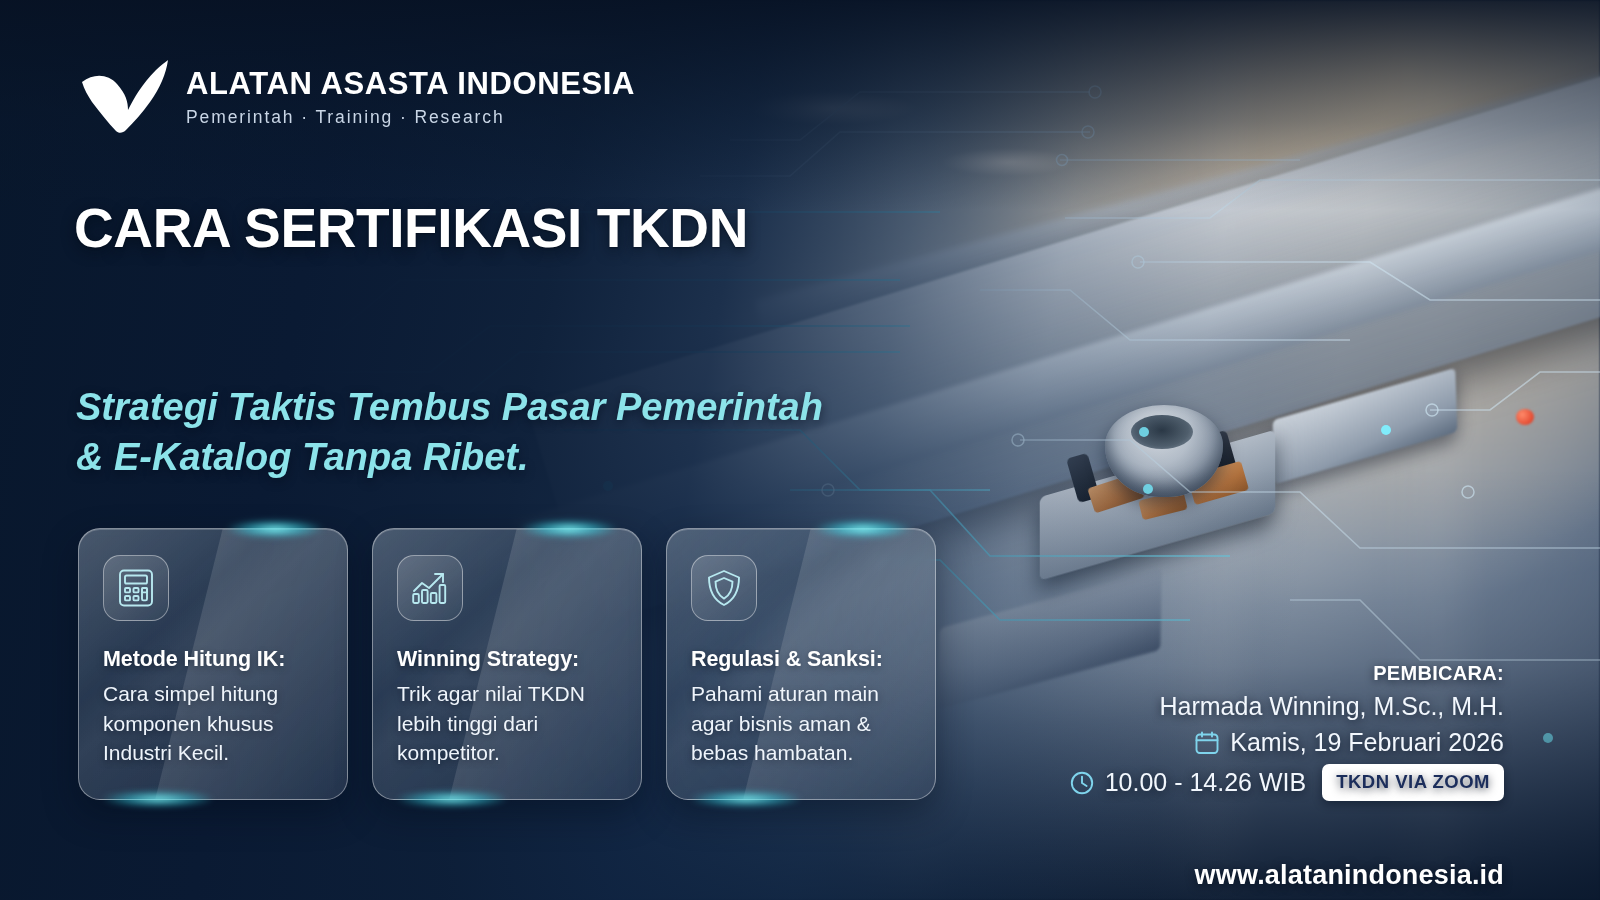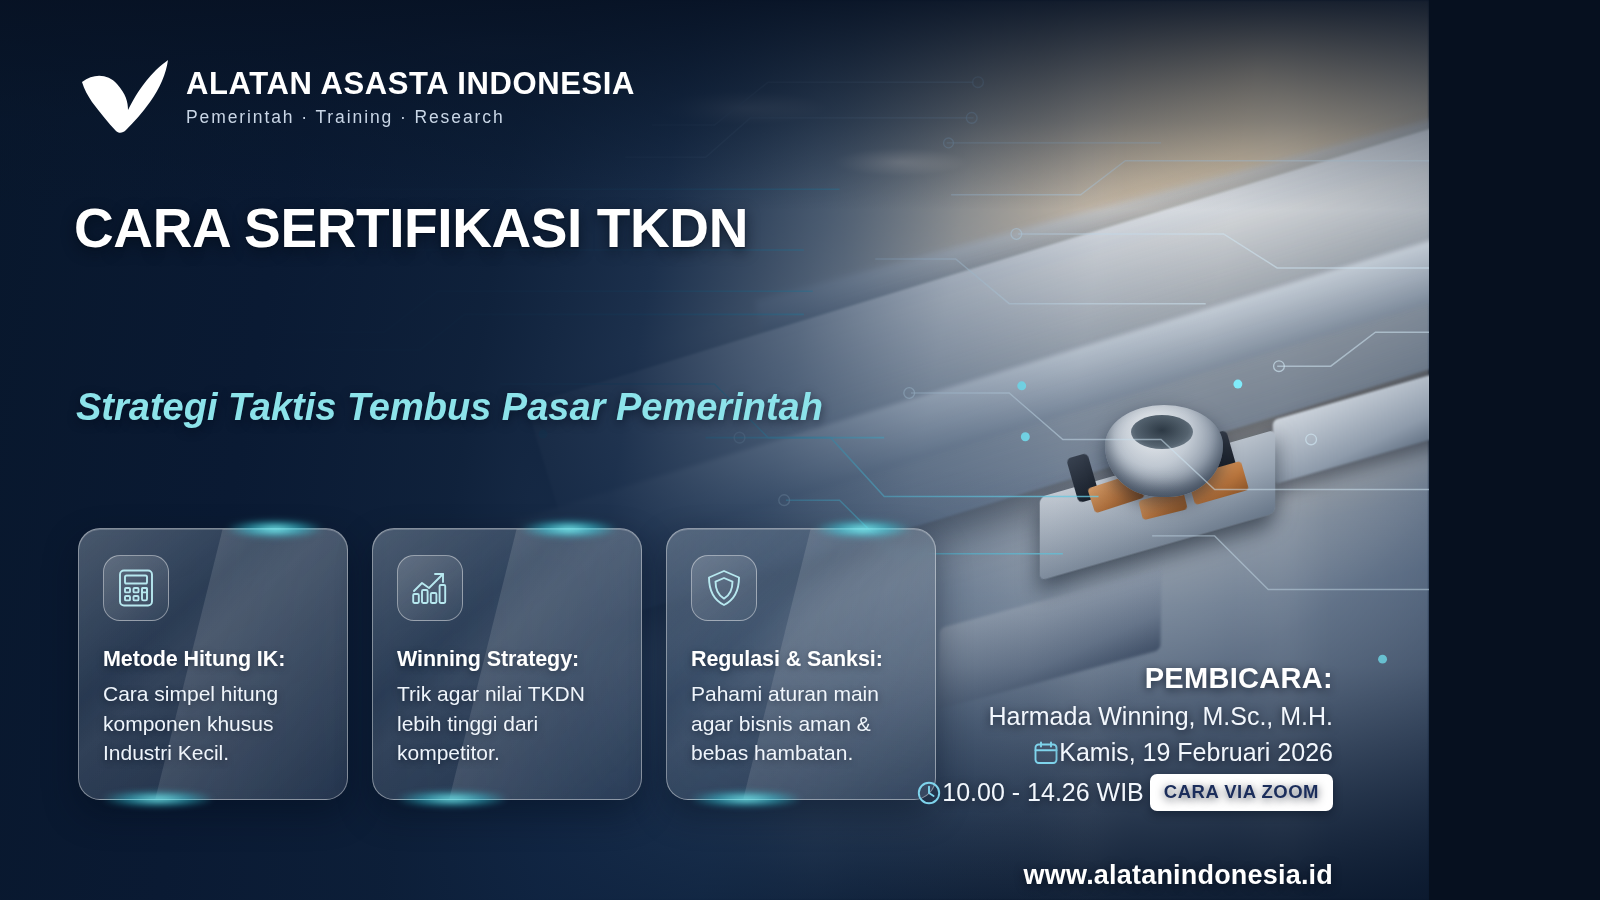--- a/index.html
+++ b/index.html
@@ -1,20 +1,20 @@
 <!DOCTYPE html>
 <html><head>
 <meta charset="utf-8">
 <style>
   * { margin:0; padding:0; box-sizing:border-box; }
   html,body { width:1600px; height:900px; overflow:hidden; background:#06101f; }
   body { font-family:"Liberation Sans", sans-serif; }
 
   .banner {
-    position:relative; width:1429px; height:900px; overflow:hidden;
+    position:relative; width:1600px; height:900px; overflow:hidden;
     background:#0a1a33;
   }
 
   
   .photo {
     position:absolute; inset:0;
     background:
       
       radial-gradient(circle at 88% 8%, rgba(255,228,186,.85) 0%, rgba(255,214,160,.35) 14%, rgba(255,200,150,0) 30%),
       radial-gradient(ellipse at 80% 20%, rgba(236,214,186,.55) 0%, rgba(190,170,150,0) 42%),
@@ -204,29 +204,29 @@
     text-shadow:0 2px 6px rgba(3,12,26,.5);
   }
   .card-body {
     margin-top:7px; color:#eef4fb; font-size:21px; font-weight:400; line-height:1.41;
     text-shadow:0 2px 6px rgba(3,12,26,.5);
   }
 
   
   .event { position:absolute; right:96px; top:662px; text-align:right; }
   .event-label {
-    color:#ffffff; font-size:29px; font-weight:700; letter-spacing:.3px;
+    color:#ffffff; font-size:20px; font-weight:700; letter-spacing:.3px;
     text-shadow:0 2px 8px rgba(3,12,26,.7);
   }
   .event-speaker {
     margin-top:7px; color:#f2f7fd; font-size:25px; font-weight:400;
     text-shadow:0 2px 8px rgba(3,12,26,.7);
   }
   .event-row {
-    margin-top:7px; display:flex; align-items:center; justify-content:flex-end; gap:0;
+    margin-top:7px; display:flex; align-items:center; justify-content:flex-end; gap:10px;
     color:#f2f7fd; font-size:25px; font-weight:400;
     text-shadow:0 2px 8px rgba(3,12,26,.7);
   }
   .event-row svg { display:block; flex:none; }
   .zoom-badge {
     display:inline-block; background:#ffffff; color:#1b2d5b;
     font-size:18.5px; font-weight:700; letter-spacing:.5px;
     padding:7px 14px 8px; border-radius:7px; margin-left:6px;
     box-shadow:0 3px 10px rgba(3,12,26,.45);
   }
@@ -313,20 +313,21 @@
         <div class="logo-tag">Pemerintah · Training · Research</div>
       </div>
     </div>
 
     <h1 class="headline">
       <span class="l1">CARA SERTIFIKASI TKDN</span>
     </h1>
 
     <div class="subhead">
       <div>Strategi Taktis Tembus Pasar Pemerintah</div>
+      <div>&amp; E-Katalog Tanpa Ribet.</div>
     </div>
 
     <div class="cards">
 
       <div class="card">
         <div class="card-sheen"></div>
         <div class="glow-tr"></div>
         <div class="glow-bl"></div>
         <div class="icon-frame">
           <svg width="38" height="40" viewBox="0 0 38 40">
@@ -401,20 +402,20 @@
       </div>
 
       <div class="event-row">
         <svg width="26" height="26" viewBox="0 0 26 26">
           <g fill="none" stroke="#7fd4ec" stroke-width="1.9" stroke-linecap="round" stroke-linejoin="round">
             <circle cx="13" cy="13" r="10.2"></circle>
             <path d="M13 6.6 L13 13 L17.6 16"></path>
           </g>
         </svg>
         <span>10.00 - 14.26 WIB</span>
-        <span class="zoom-badge">CARA VIA ZOOM</span>
+        <span class="zoom-badge">TKDN VIA ZOOM</span>
       </div>
     </div>
 
     <div class="website">www.alatanindonesia.id</div>
 
   </div>
 </div>
 
 </body></html>

